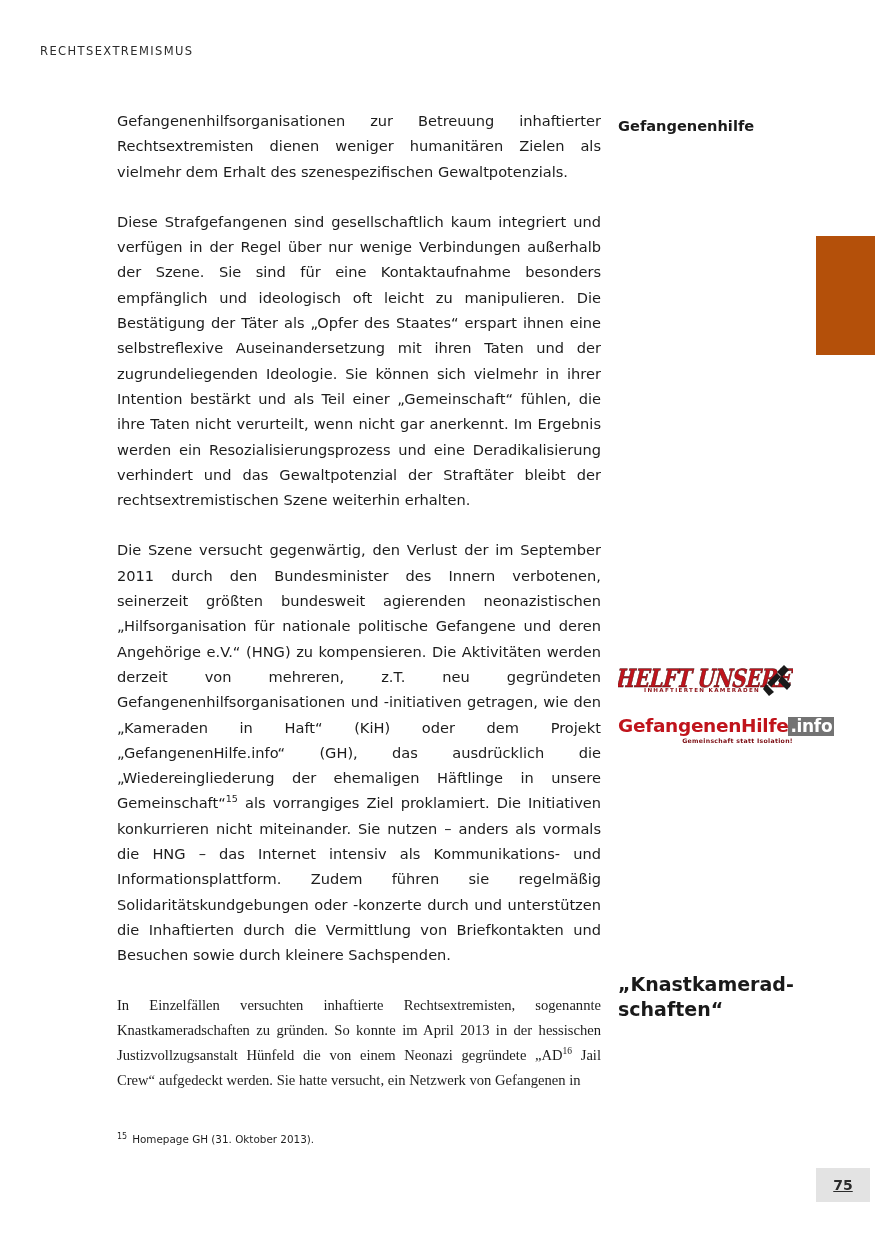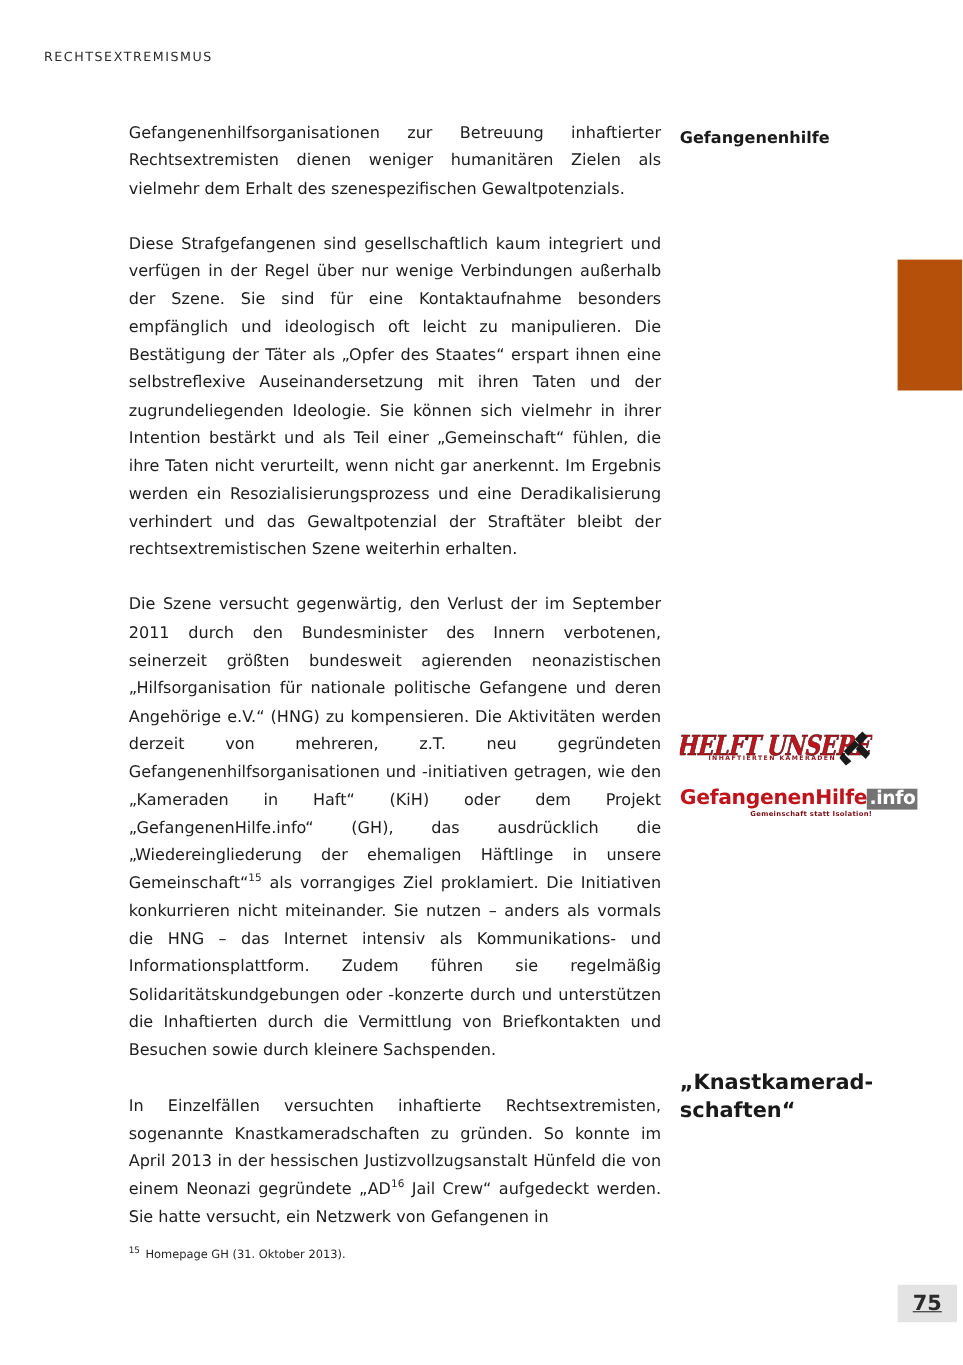--- a/index.html
+++ b/index.html
@@ -45,21 +45,21 @@
   .para {
     font-size: 14.6px;
     line-height: 25.3px;
     text-align: justify;
     text-justify: inter-word;
     margin: 0 0 25px 0;
     color: #1c1c1c;
     font-family: "DejaVu Sans", sans-serif;
     hyphens: manual;
   }
-  .para:last-child { margin-bottom: 0; }
+  .para:last-child { margin-bottom: 0; font-family: Liberation Serif, serif; }
   sup {
     font-size: 9.5px;
     vertical-align: super;
     line-height: 0;
   }
 
   
   .margin-col {
     position: absolute;
     left: 618px;
@@ -198,21 +198,21 @@
     left: 816px;
     top: 1168px;
     width: 54px;
     height: 34px;
     background: #e3e3e3;
     display: flex;
     align-items: center;
     justify-content: center;
   }
   .page-number-box span {
-    font-size: 19px;
+    font-size: 14px;
     font-weight: bold;
     color: #2b2b2b;
     text-decoration: underline;
   }
 </style>
 </head>
 <body>
 
 <div class="page">
 

